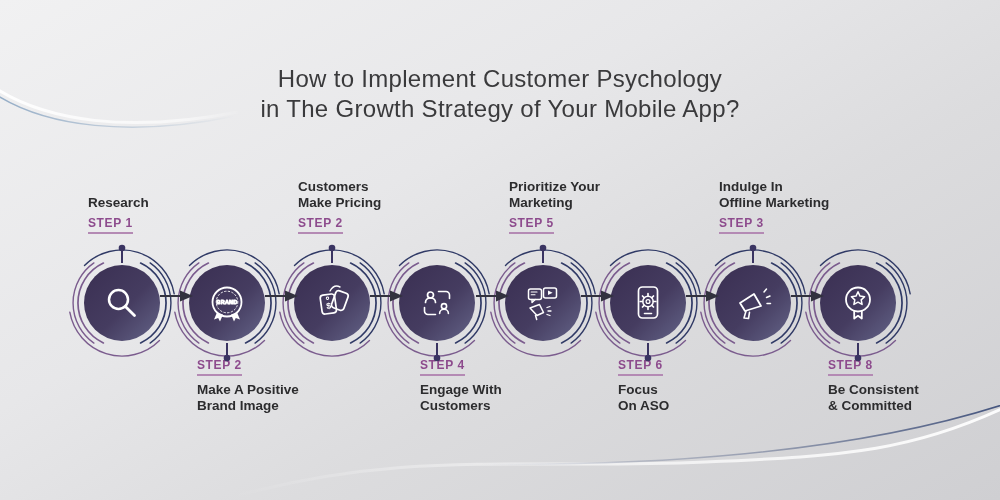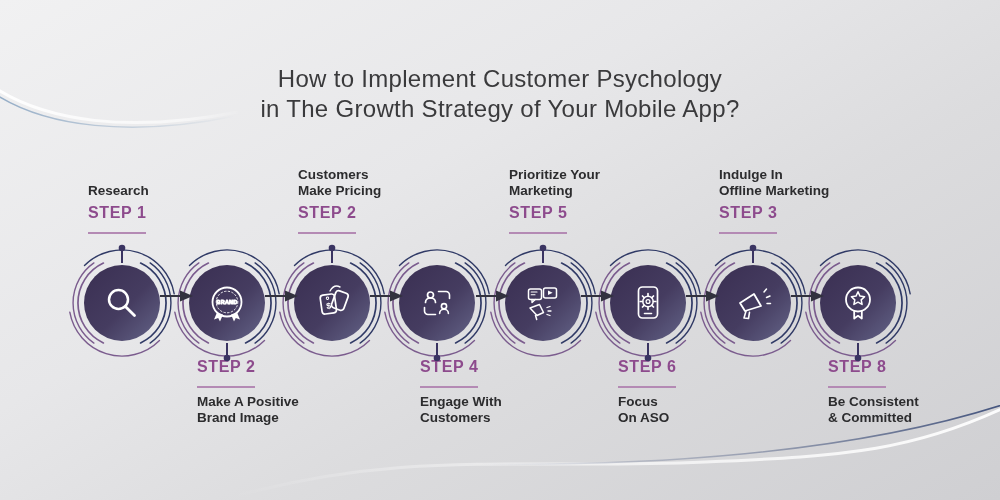--- a/index.html
+++ b/index.html
@@ -24,22 +24,22 @@
   .disc{fill:url(#circGrad);}
   .icon{stroke:#ffffff;fill:none;stroke-linecap:round;stroke-linejoin:round;}
   .connector{position:absolute;width:34px;height:14px;}
   .connector line{stroke:var(--connector,#32323e);stroke-width:2;}
   .connector polygon{fill:var(--connector,#32323e);}
   .label{position:absolute;display:flex;flex-direction:column;align-items:flex-start;justify-content:flex-end;}
   .label-top{top:168px;height:66px;justify-content:flex-end;width:170px;}
   .label-bottom{top:358px;width:170px;}
   .step-line{font-size:13.5px;font-weight:bold;line-height:16px;color:var(--heading,#2c2c2e);white-space:nowrap;}
   .step-tag{
-    font-size:16px;font-weight:bold;letter-spacing:.6px;color:var(--step_label,#8d4b8d);
-    border-bottom:2px solid var(--step_underline,#b48ab4);padding-bottom:10px;white-space:nowrap;
+    font-size:12px;font-weight:bold;letter-spacing:.6px;color:var(--step_label,#8d4b8d);
+    border-bottom:2px solid var(--step_underline,#b48ab4);padding-bottom:2px;white-space:nowrap;
   }
   .label-top .step-tag{margin-top:5px;}
   .label-bottom .step-tag{margin-bottom:6px;}
   .badge-text{fill:#ffffff;font-size:5.4px;font-weight:bold;letter-spacing:.3px;text-anchor:middle;font-family:"Liberation Sans",sans-serif;}
   .tag-dollar{fill:#ffffff;font-size:8.5px;font-weight:bold;text-anchor:middle;stroke:none;font-family:"Liberation Sans",sans-serif;}
 </style>
 </head>
 <body>
 
 <div class="canvas">

